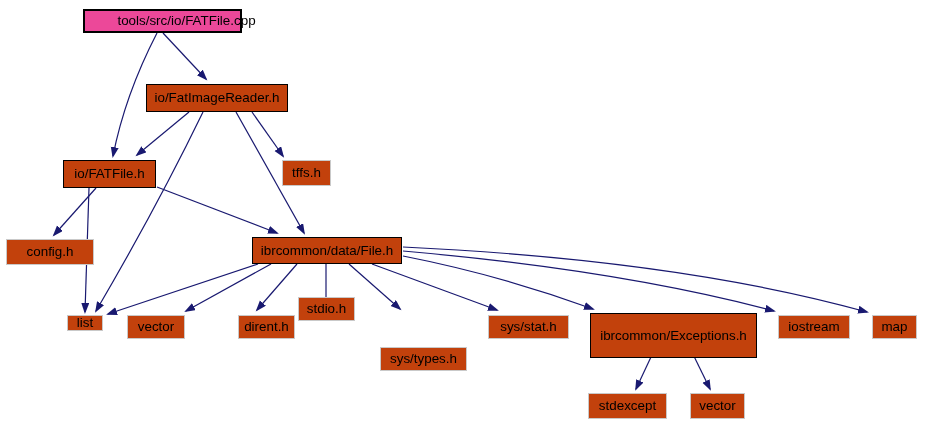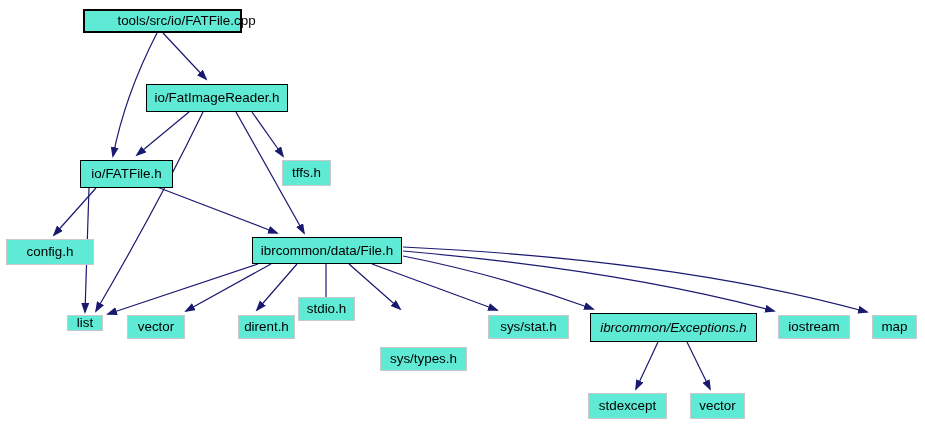--- a/index.html
+++ b/index.html
@@ -5,26 +5,26 @@
   html,body{margin:0;padding:0;background:#ffffff;}
   .canvas{
     position:relative;width:925px;height:427px;background:#ffffff;
     font-family:"Liberation Sans",sans-serif;overflow:hidden;
   }
   #edge-layer{position:absolute;left:0;top:0;width:925px;height:427px;}
   .edge{fill:none;stroke:#191970;stroke-width:1.2px;}
   #node-layer{position:absolute;left:0;top:0;width:925px;height:427px;}
   .node{
     position:absolute;display:flex;align-items:center;justify-content:center;
-    box-sizing:border-box;background:#5eead4;color:#000000;
+    box-sizing:border-box;background:#c2410c;color:#000000;
     font-size:13.4px;line-height:1;white-space:nowrap;
     border:1px solid #c9c9c9;
   }
   .node.linked{border:1.5px solid #000000;cursor:pointer;}
-  .node.root{border:2px solid #000000;background:#5eead4;padding-left:48px;}
+  .node.root{border:2px solid #000000;background:#ec4899;padding-left:48px;}
 </style>
 </head>
 <body>
 
 <div class="canvas">
   <svg id="edge-layer" width="925" height="427" viewBox="0 0 925 427" xmlns="http://www.w3.org/2000/svg">
     <defs>
       <marker id="arrowhead" markerUnits="userSpaceOnUse" markerWidth="12" markerHeight="10" refX="9" refY="4" orient="auto">
         <path d="M0,0 L11,4 L0,8 Z" fill="#191970"></path>
       </marker>
@@ -46,29 +46,29 @@
       <path d="M372,264 L497,310" class="edge" marker-end="url(#arrowhead)"></path>
       <path d="M403,256 Q500,275 593,309" class="edge" marker-end="url(#arrowhead)"></path>
       <path d="M403,251 Q620,270 774,311" class="edge" marker-end="url(#arrowhead)"></path>
       <path d="M403,247 Q680,260 867,312" class="edge" marker-end="url(#arrowhead)"></path>
       <path d="M658,342 L636,389" class="edge" marker-end="url(#arrowhead)"></path>
       <path d="M687,342 L710,389" class="edge" marker-end="url(#arrowhead)"></path>
     </svg>
   <div id="node-layer">
       <div class="node root" style="left: 83px; top: 9px; width: 159px; height: 24px;">tools/src/io/FATFile.cpp</div>
       <div class="node linked" style="left: 146px; top: 84px; width: 142px; height: 28px;">io/FatImageReader.h</div>
-      <div class="node linked" style="left: 80px; top: 160px; width: 93px; height: 28px;">io/FATFile.h</div>
+      <div class="node linked" style="left: 63px; top: 160px; width: 93px; height: 28px;">io/FATFile.h</div>
       <div class="node external" style="left: 282px; top: 160px; width: 49px; height: 26px; text-align: right;">tffs.h</div>
       <div class="node external" style="left: 6px; top: 239px; width: 88px; height: 26px;">config.h</div>
       <div class="node linked" style="left: 252px; top: 237px; width: 150px; height: 27px;">ibrcommon/data/File.h</div>
       <div class="node external" style="left: 67px; top: 315px; width: 36px; height: 16px;">list</div>
       <div class="node external" style="left: 127px; top: 315px; width: 58px; height: 24px;">vector</div>
       <div class="node external" style="left: 210px; top: 315px; width: 57px; height: 24px; margin-left: 28px;">dirent.h</div>
       <div class="node external" style="left: 298px; top: 297px; width: 57px; height: 24px;">stdio.h</div>
       <div class="node external" style="left: 380px; top: 315px; width: 87px; height: 24px; margin-top: 32px;">sys/types.h</div>
       <div class="node external" style="left: 488px; top: 315px; width: 81px; height: 24px;">sys/stat.h</div>
-      <div class="node linked" style="left: 590px; top: 313px; width: 167px; height: 29px; font-style: italic;">ibrcommon/Exceptions.h</div>
+      <div class="node linked" style="left: 590px; top: 313px; width: 167px; height: 45px;">ibrcommon/Exceptions.h</div>
       <div class="node external" style="left: 778px; top: 315px; width: 72px; height: 24px;">iostream</div>
       <div class="node external" style="left: 872px; top: 315px; width: 45px; height: 24px;">map</div>
       <div class="node external" style="left: 588px; top: 393px; width: 79px; height: 26px;">stdexcept</div>
       <div class="node external" style="left: 690px; top: 393px; width: 55px; height: 26px;">vector</div>
     </div>
 </div>
 
 </body></html>

